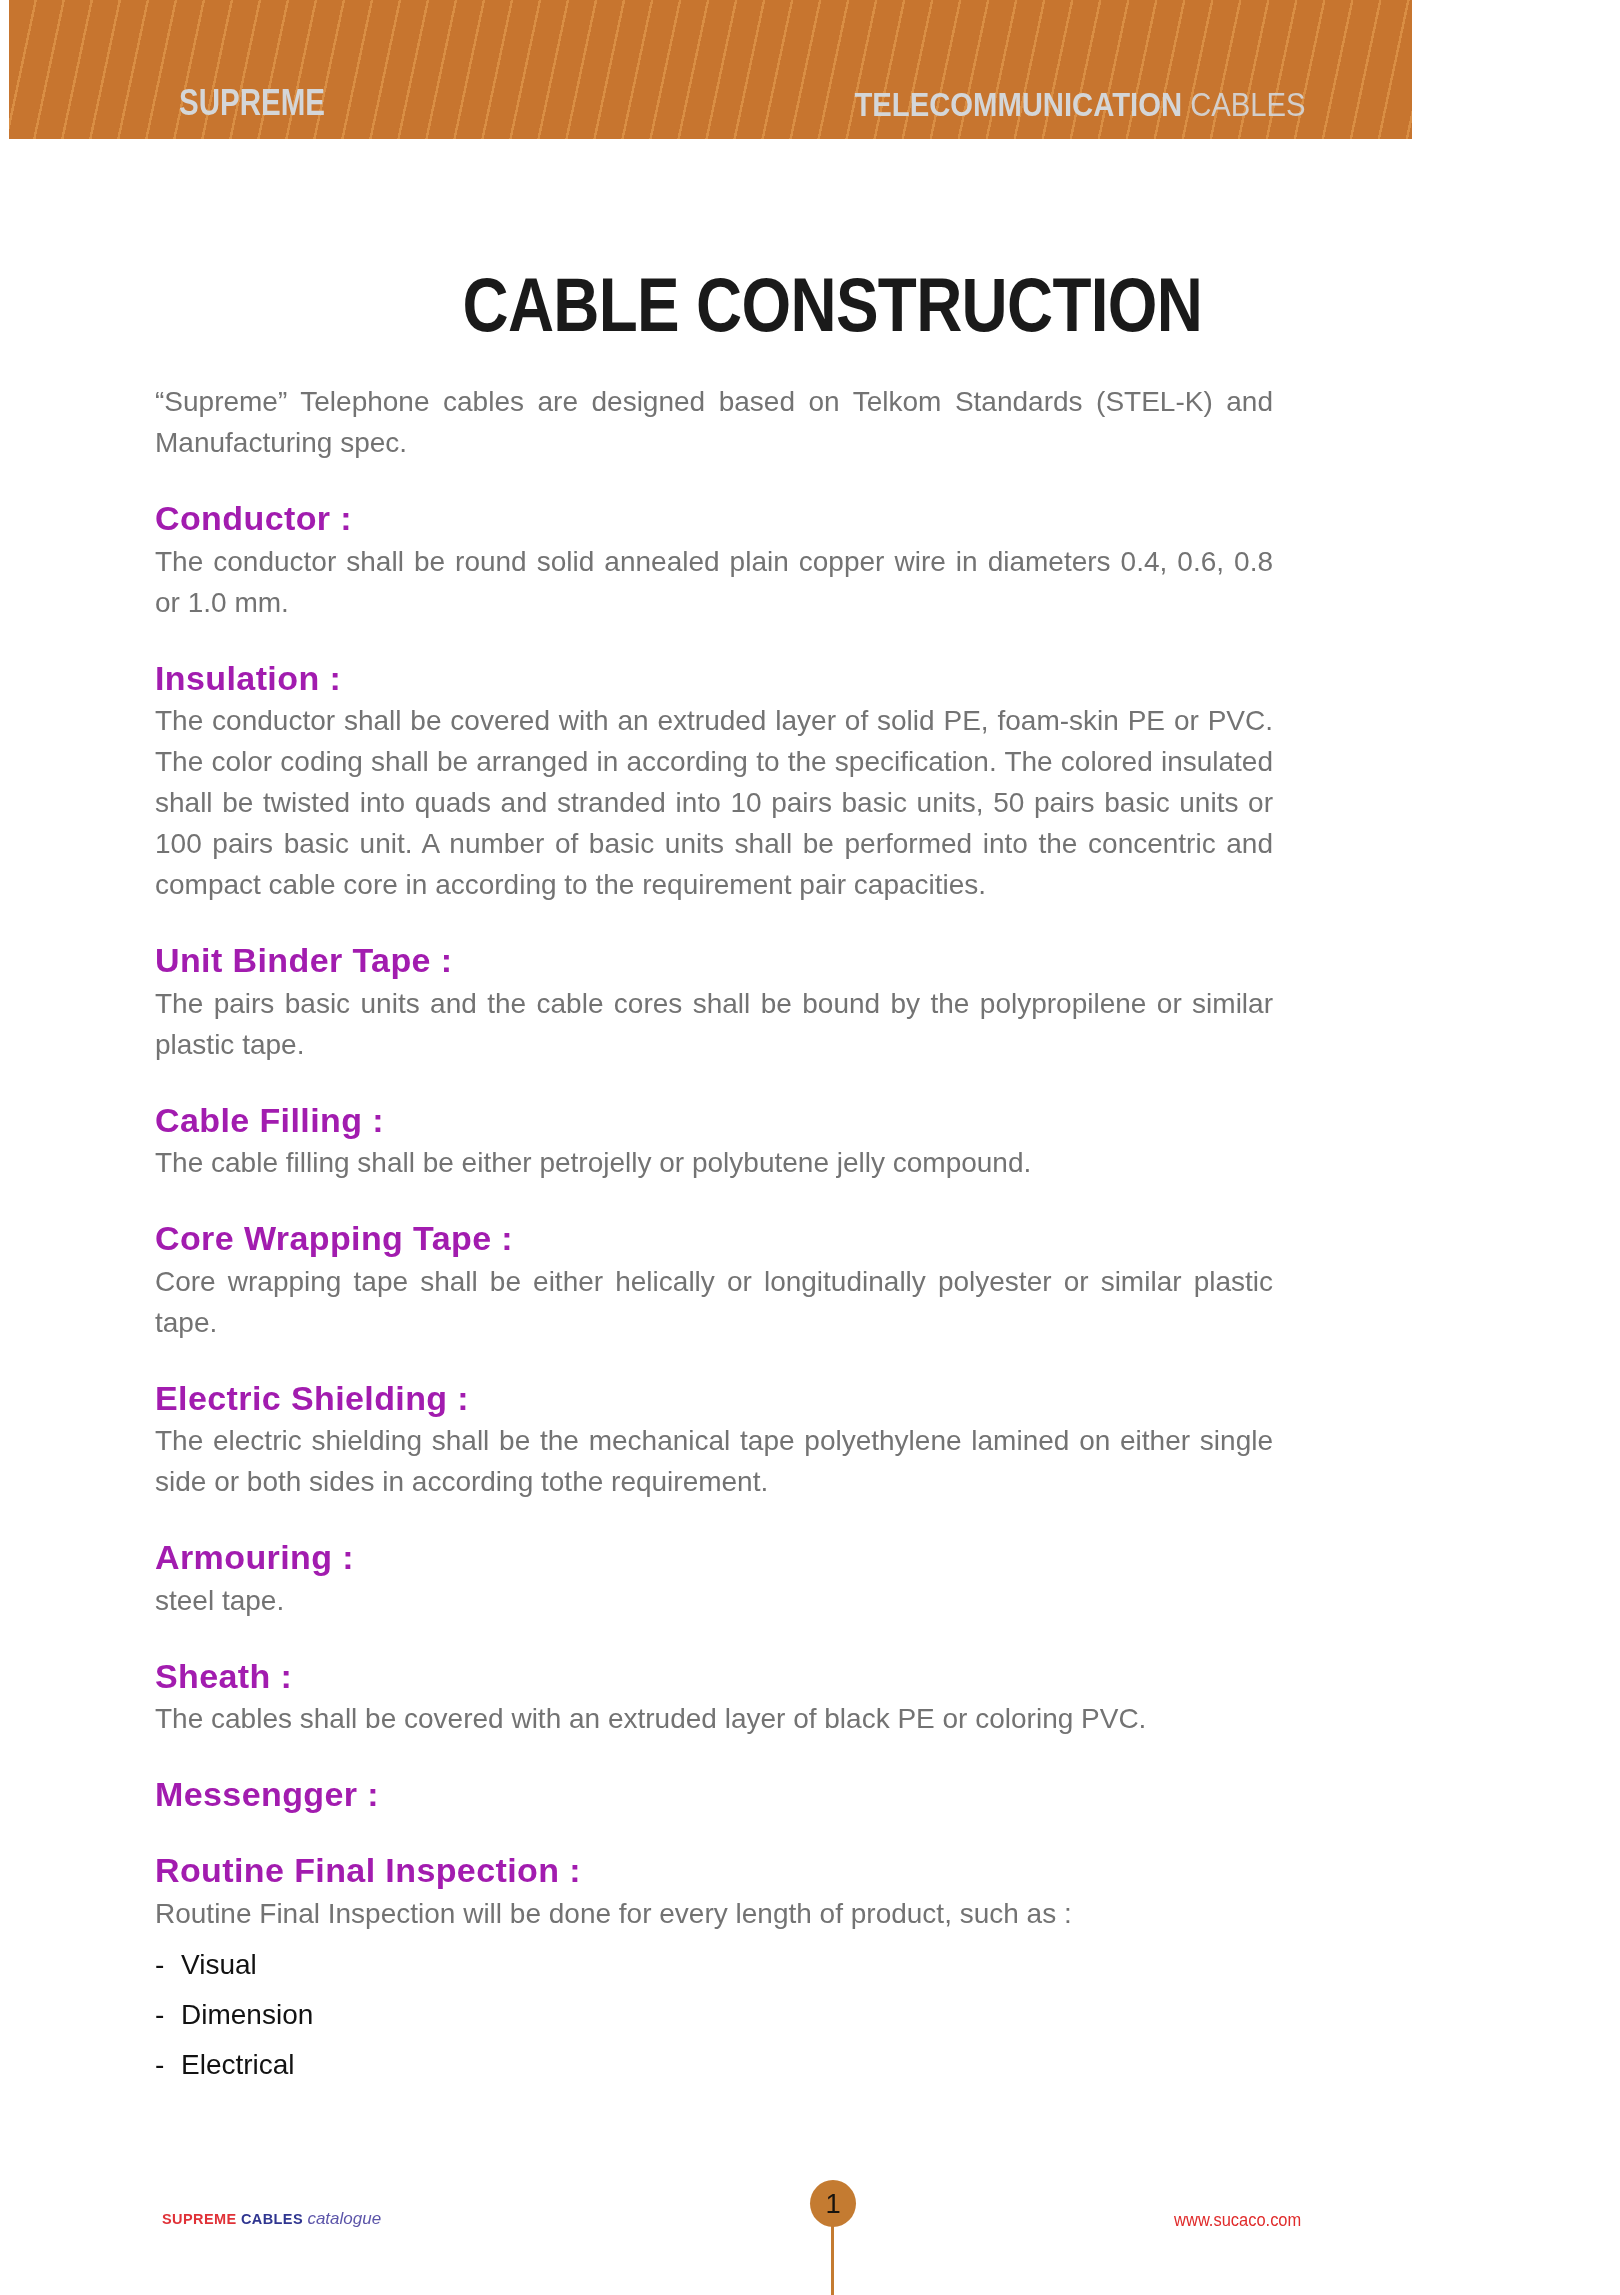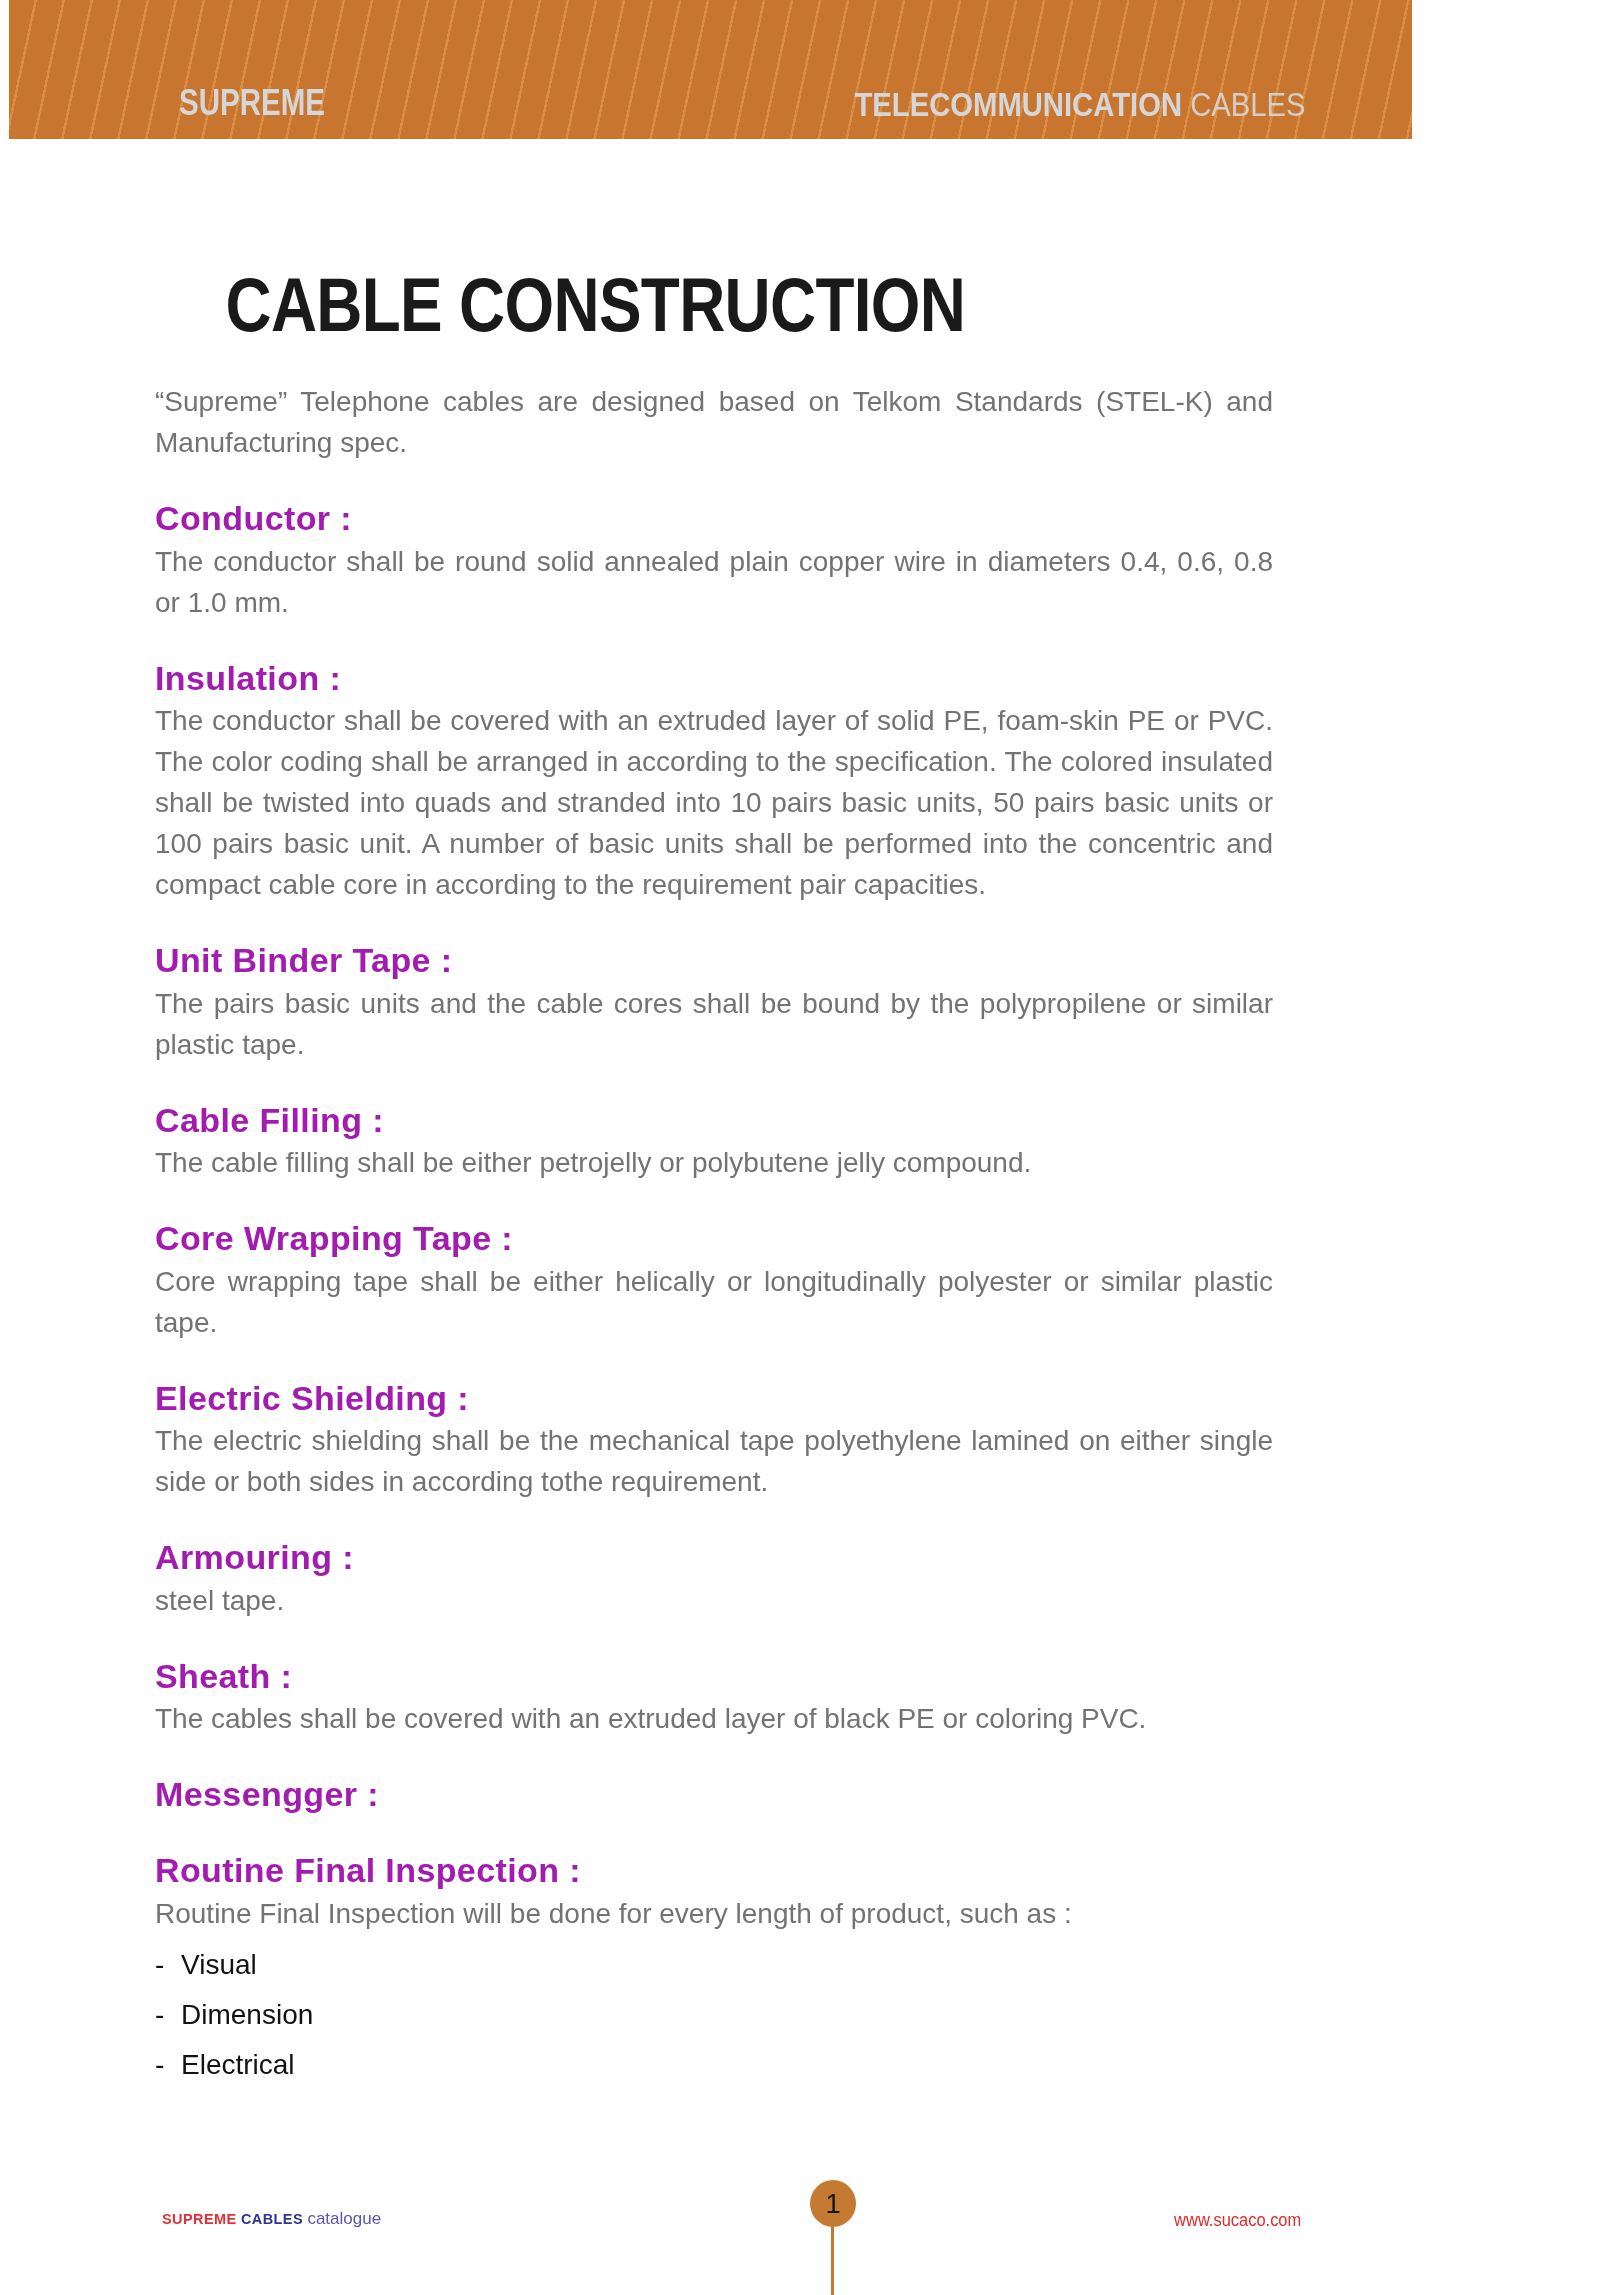--- a/index.html
+++ b/index.html
@@ -49,21 +49,21 @@
   .brand-right .b{font-weight:bold;}
   .brand-right .l{font-weight:normal; opacity:.92;}
 
   
   .content{
     position:absolute;
     left:155px; right:139px; top:139px;
   }
   h1.title{
     margin:128px 0 0 0;
-    text-align:left;
+    text-align:right;
     font-size:76px;
     line-height:1.0;
     font-weight:bold;
     color:#1a1a1a;
     letter-spacing:-0.8px;
   }
   h1.title .squeeze{
     display:inline-block;
     transform:scaleX(0.84);
     transform-origin:center;
@@ -100,20 +100,21 @@
     left:162px; top:2209px;
     white-space:nowrap;
     font-size:14.5px;
     letter-spacing:0.4px;
   }
   .footer-left .red{ color:#e03137; font-weight:bold; }
   .footer-left .navy{ color:#2f3590; font-weight:bold; }
   .footer-left .script{
     color:#5c55a9;
     font-size:17px;
+    font-style:italic;
     font-weight:normal;
     letter-spacing:0px;
   }
   .site{
     position:absolute;
     right:111px; top:2209px;
     color:#e02b2b;
     font-size:18.3px;
     letter-spacing:0px;
     transform:scaleX(0.9);

